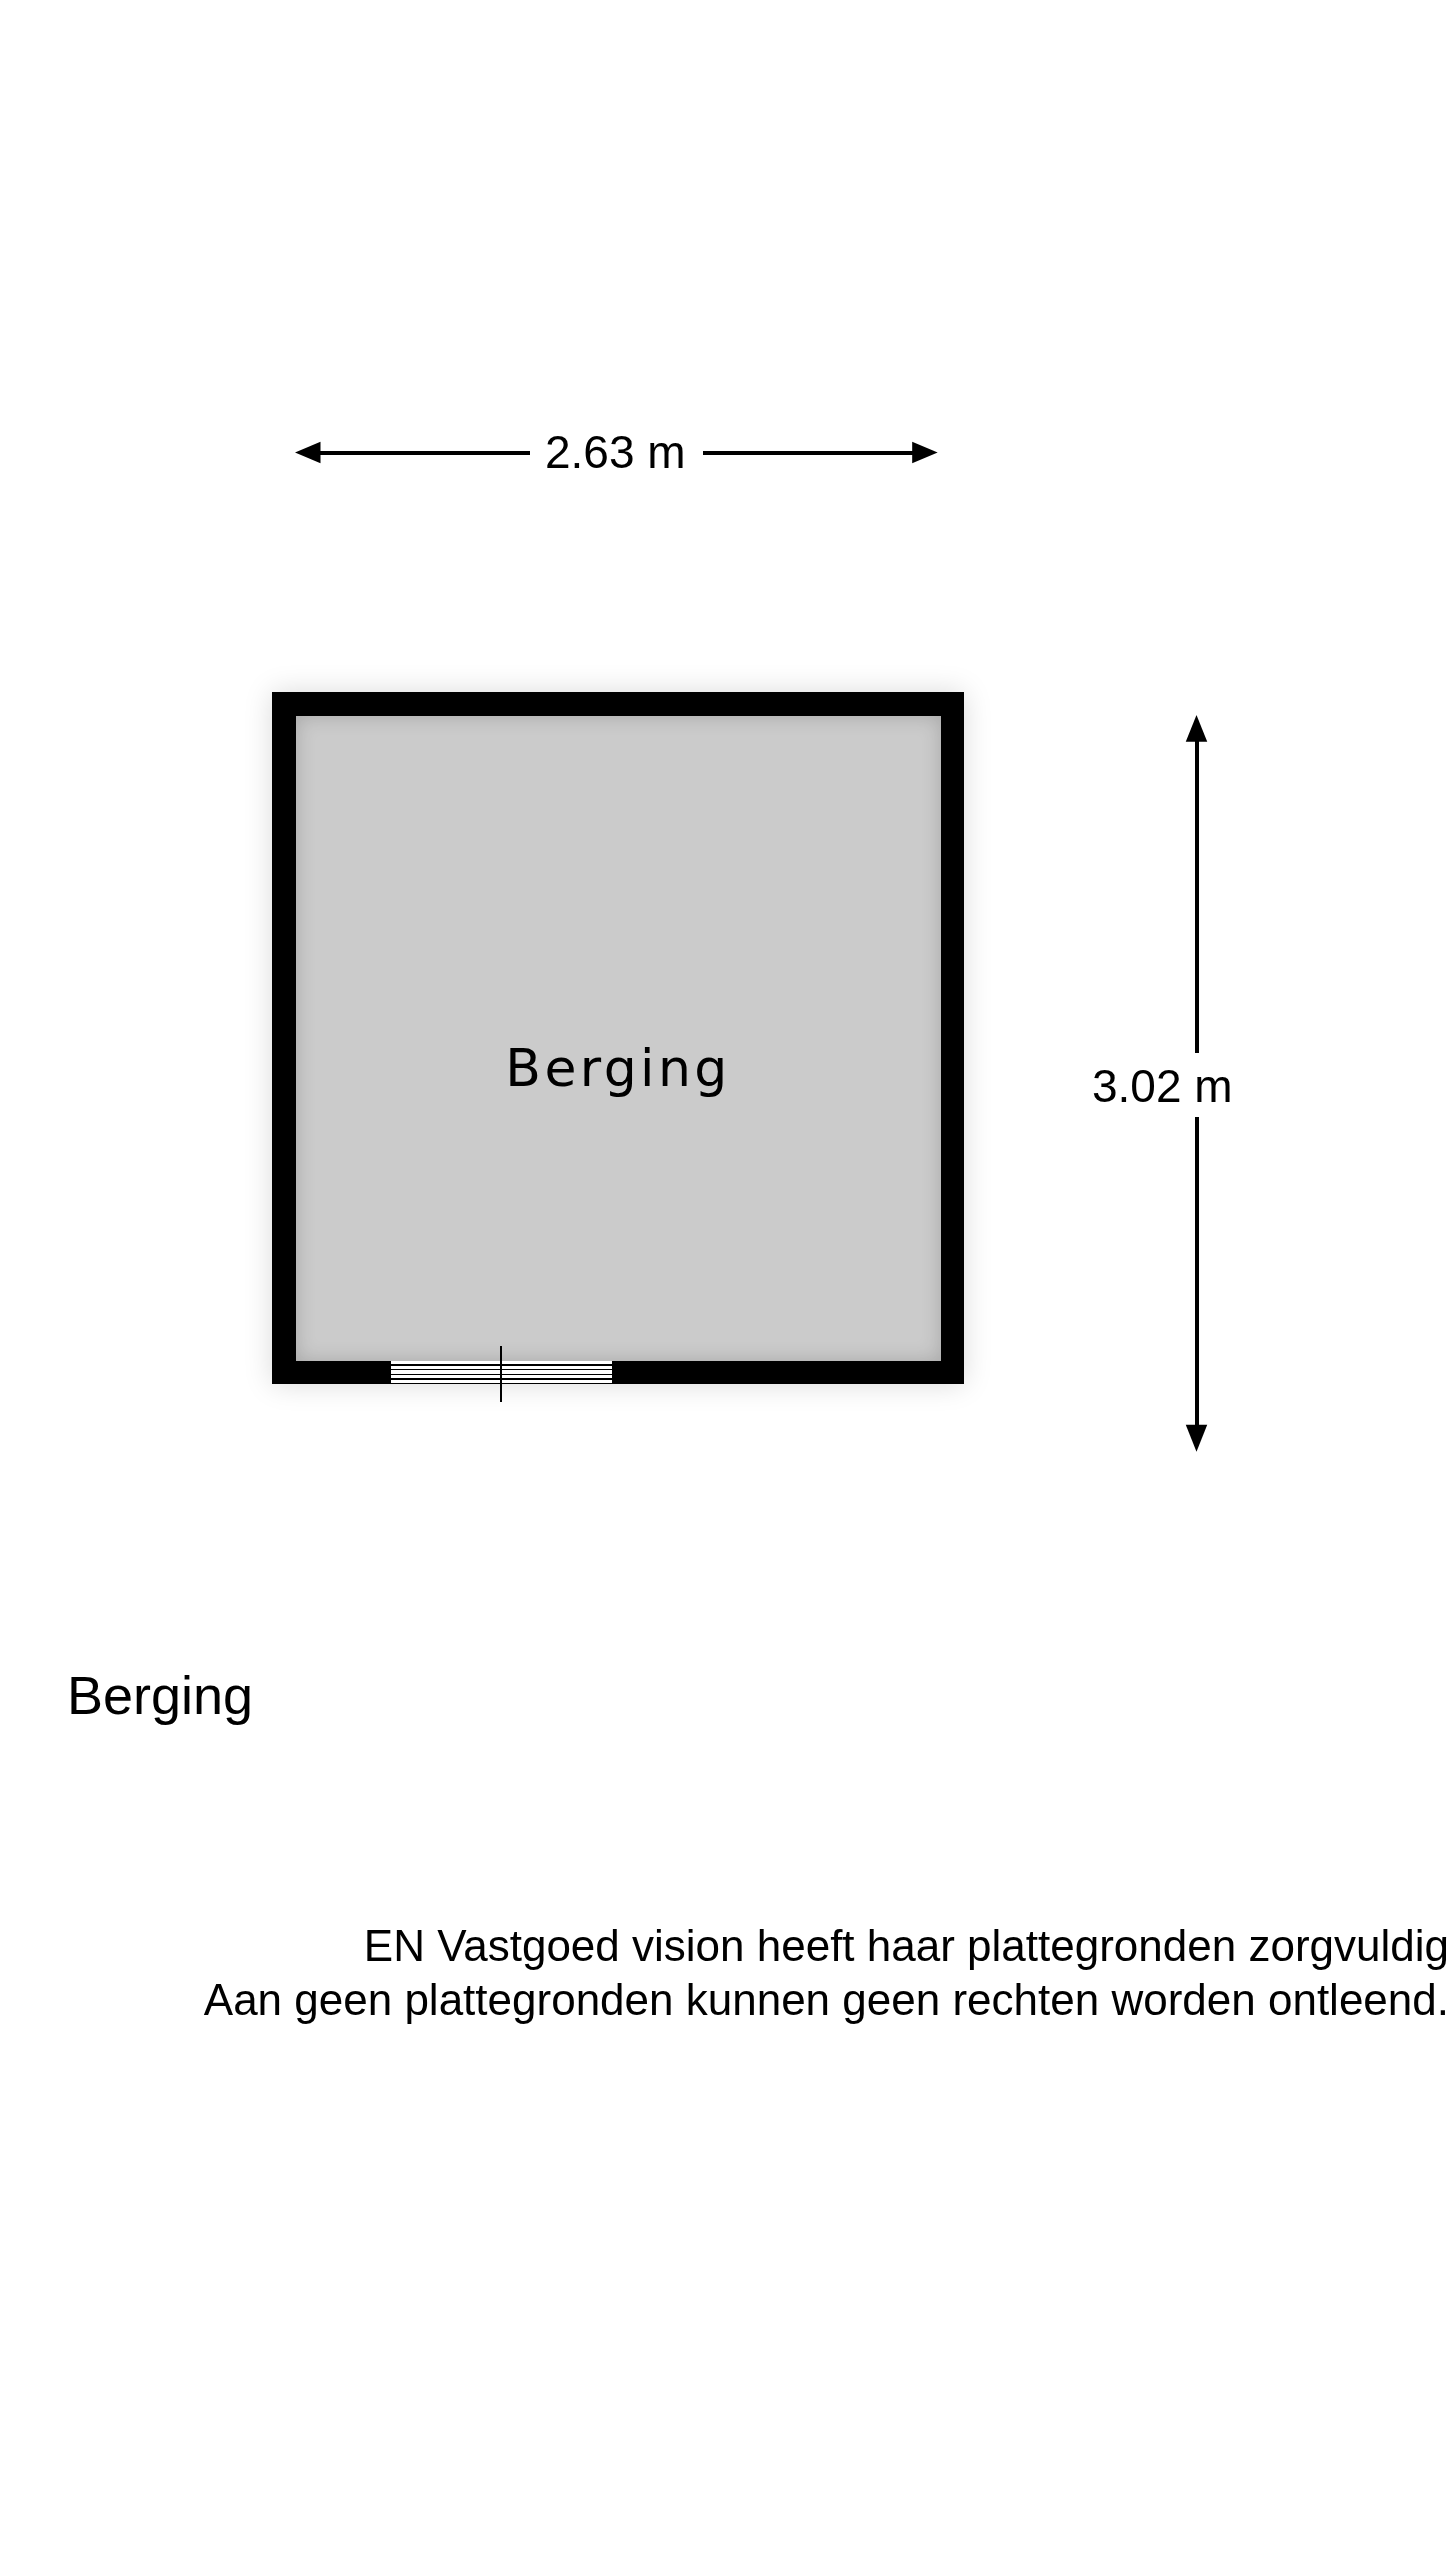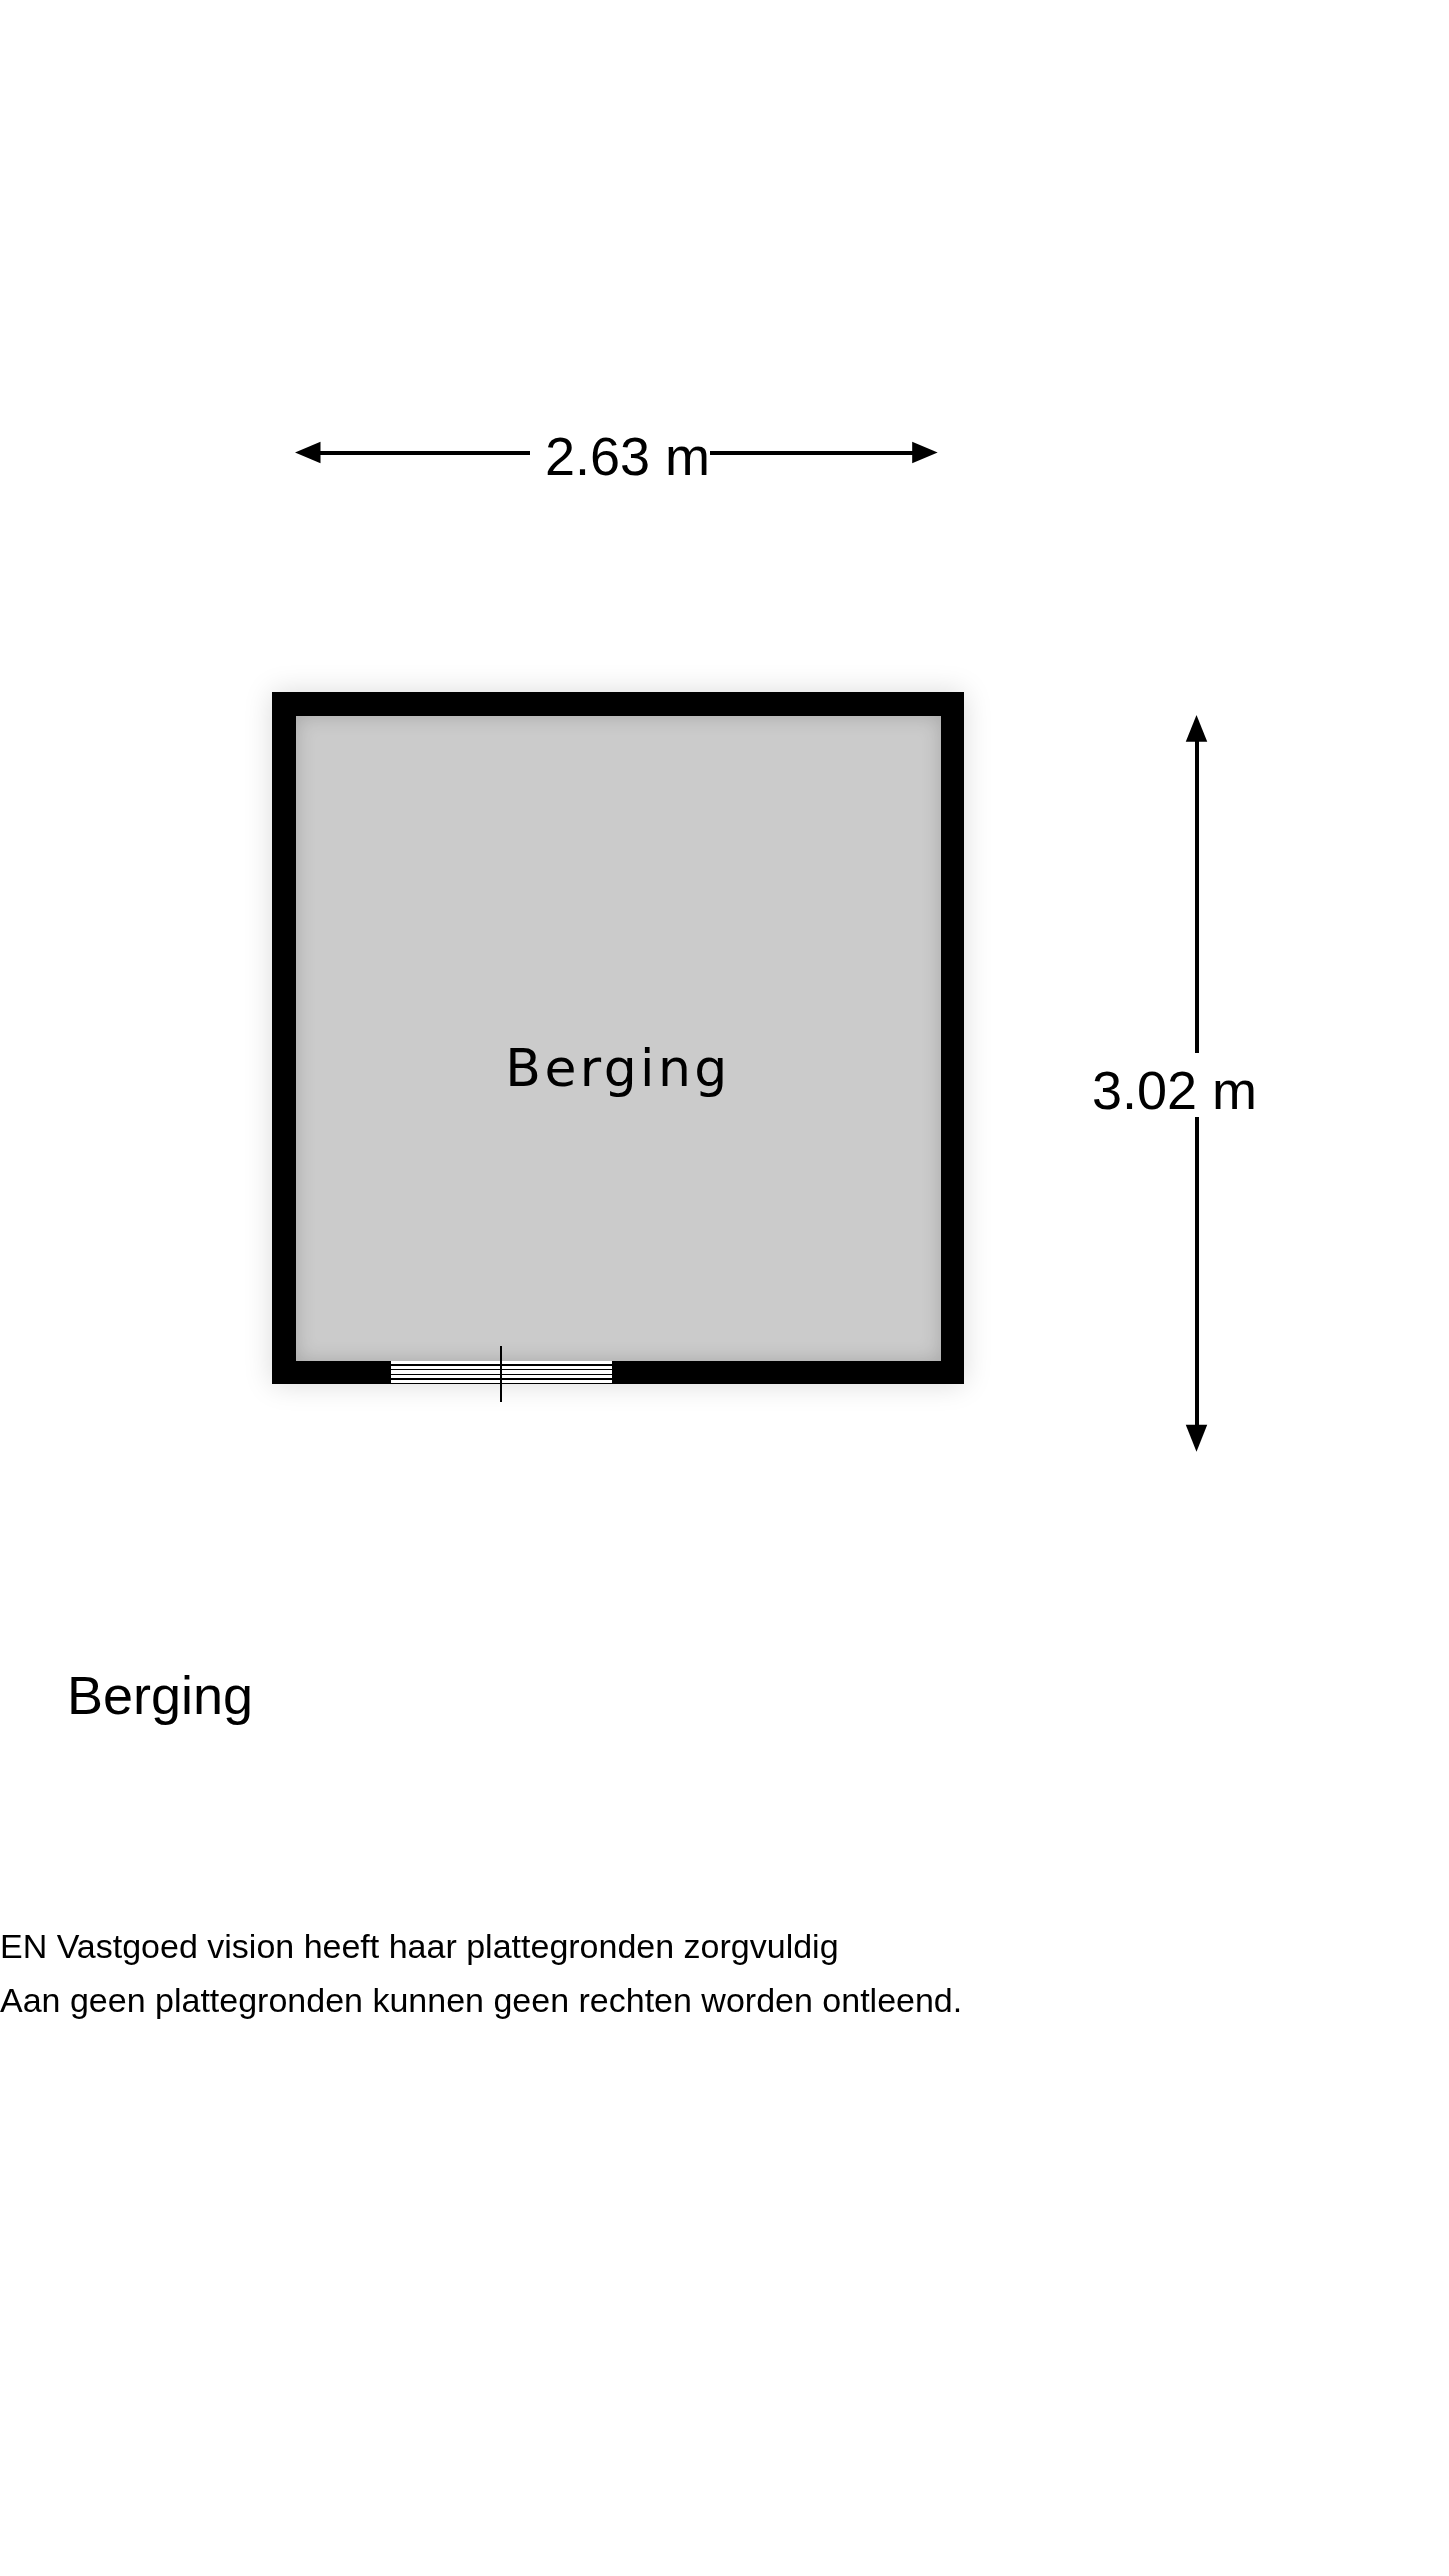--- a/index.html
+++ b/index.html
@@ -1,27 +1,27 @@
 <!DOCTYPE html>
 <html style="font-size:10.7px"><head>
 <meta charset="utf-8">
 <style>
   html,body{margin:0;padding:0;background:#fff;}
   body{width:1449px;height:2576px;position:relative;overflow:hidden;font-family:"Liberation Sans",sans-serif;color:#000;}
   .abs{position:absolute;}
   .hline{position:absolute;height:4px;background:#000;}
   .vline{position:absolute;width:4px;background:#000;}
-  .dimlabel{position:absolute;font-size:54px;line-height:1;white-space:nowrap;background:#fff;}
+  .dimlabel{position:absolute;font-size:46px;line-height:1;white-space:nowrap;background:#fff;}
   .room{position:absolute;left:272px;top:692px;width:692px;height:692px;background:#000;box-shadow:0 0 27px rgba(0,0,0,0.15);}
   .floor{position:absolute;left:23.5px;top:23.5px;right:23.5px;bottom:23.5px;background:#cbcbcb;box-shadow:inset 0 0 20px rgba(0,0,0,0.18);}
   .roomlabel{position:absolute;left:0;right:0;top:322px;text-align:center;font-size:52px;letter-spacing:3.4px;font-family:"DejaVu Sans",sans-serif;}
   .window{position:absolute;left:119px;bottom:0;width:221px;height:23.5px;background:repeating-linear-gradient(#fff 0 3.4px,#000 3.4px 4.7px);}
   .windowtick{position:absolute;left:229px;top:654px;width:2px;height:56px;background:#000;}
   .floorname{position:absolute;left:67px;top:1664px;font-size:54px;}
-  .disclaimer{position:absolute;left:0;width:1449px;top:1919px;text-align:left;font-size:34px;line-height:54px;}
+  .disclaimer{position:absolute;left:0;width:1449px;top:1919px;text-align:right;font-size:44px;line-height:54px;}
 </style>
 </head>
 <body>
 
 <div>
   <svg class="abs" style="left:295px;top:439px;" width="644" height="27" viewBox="0 0 960 40">
     <polygon points="0,20 38,4 38,36" fill="#000"></polygon>
     <polygon points="958,20 920,4 920,36" fill="#000"></polygon>
   </svg>
   <div class="hline" style="left:315px;top:451px;width:215px;"></div>

